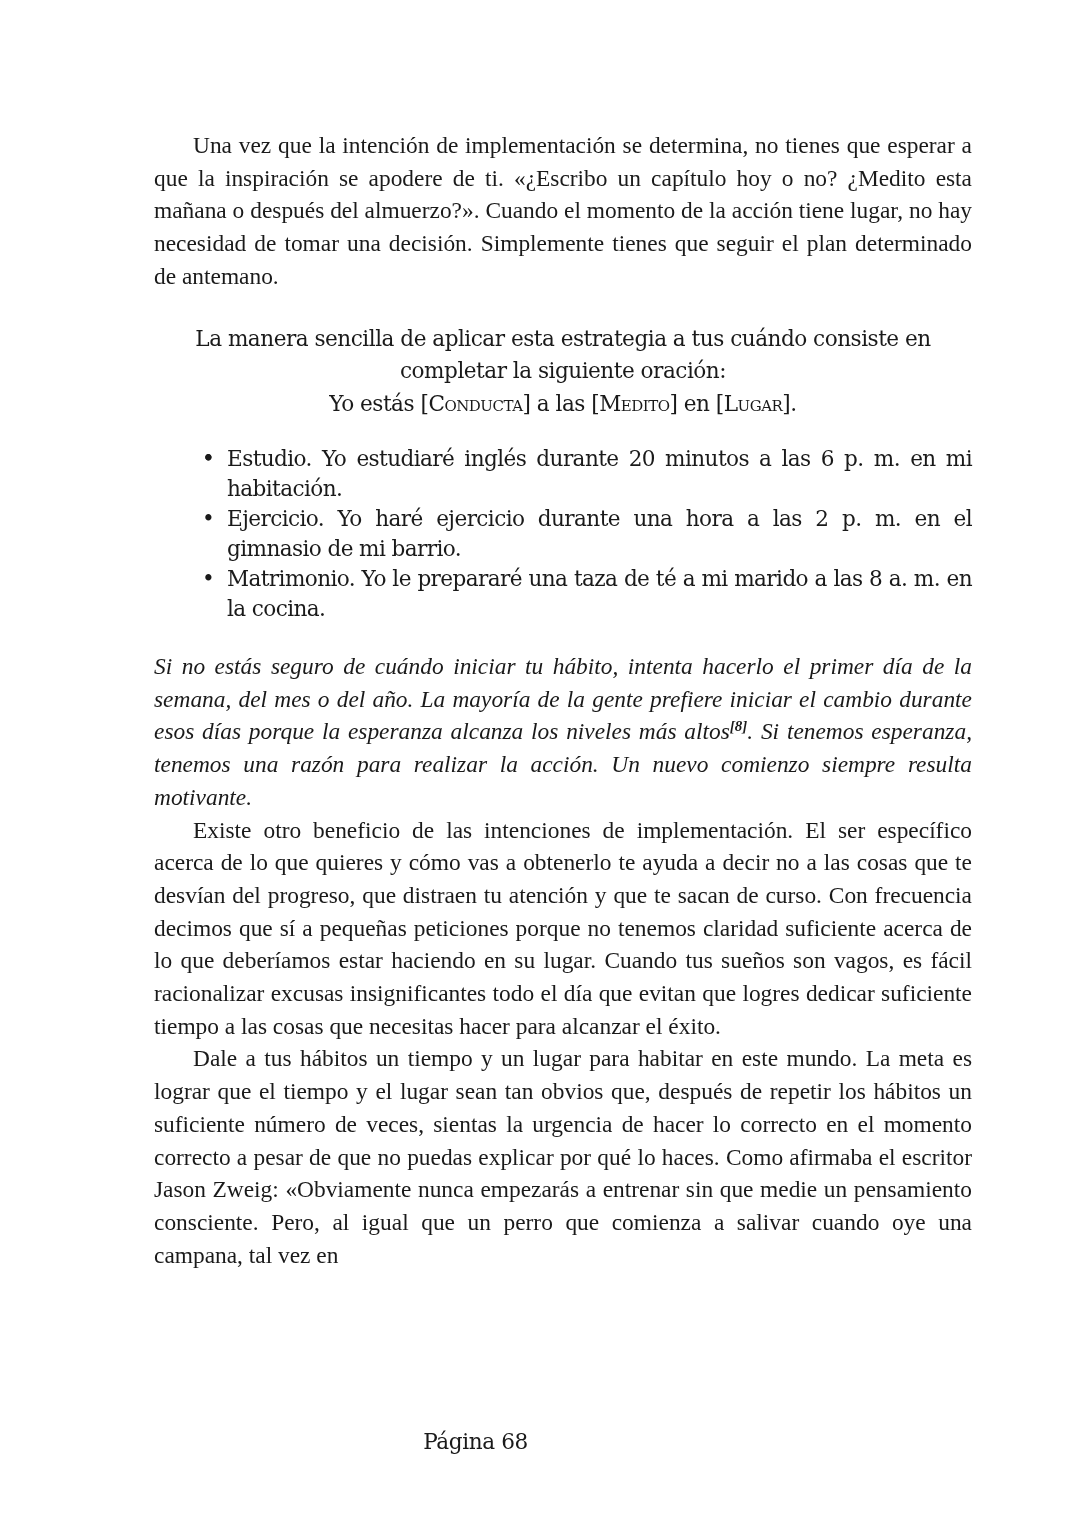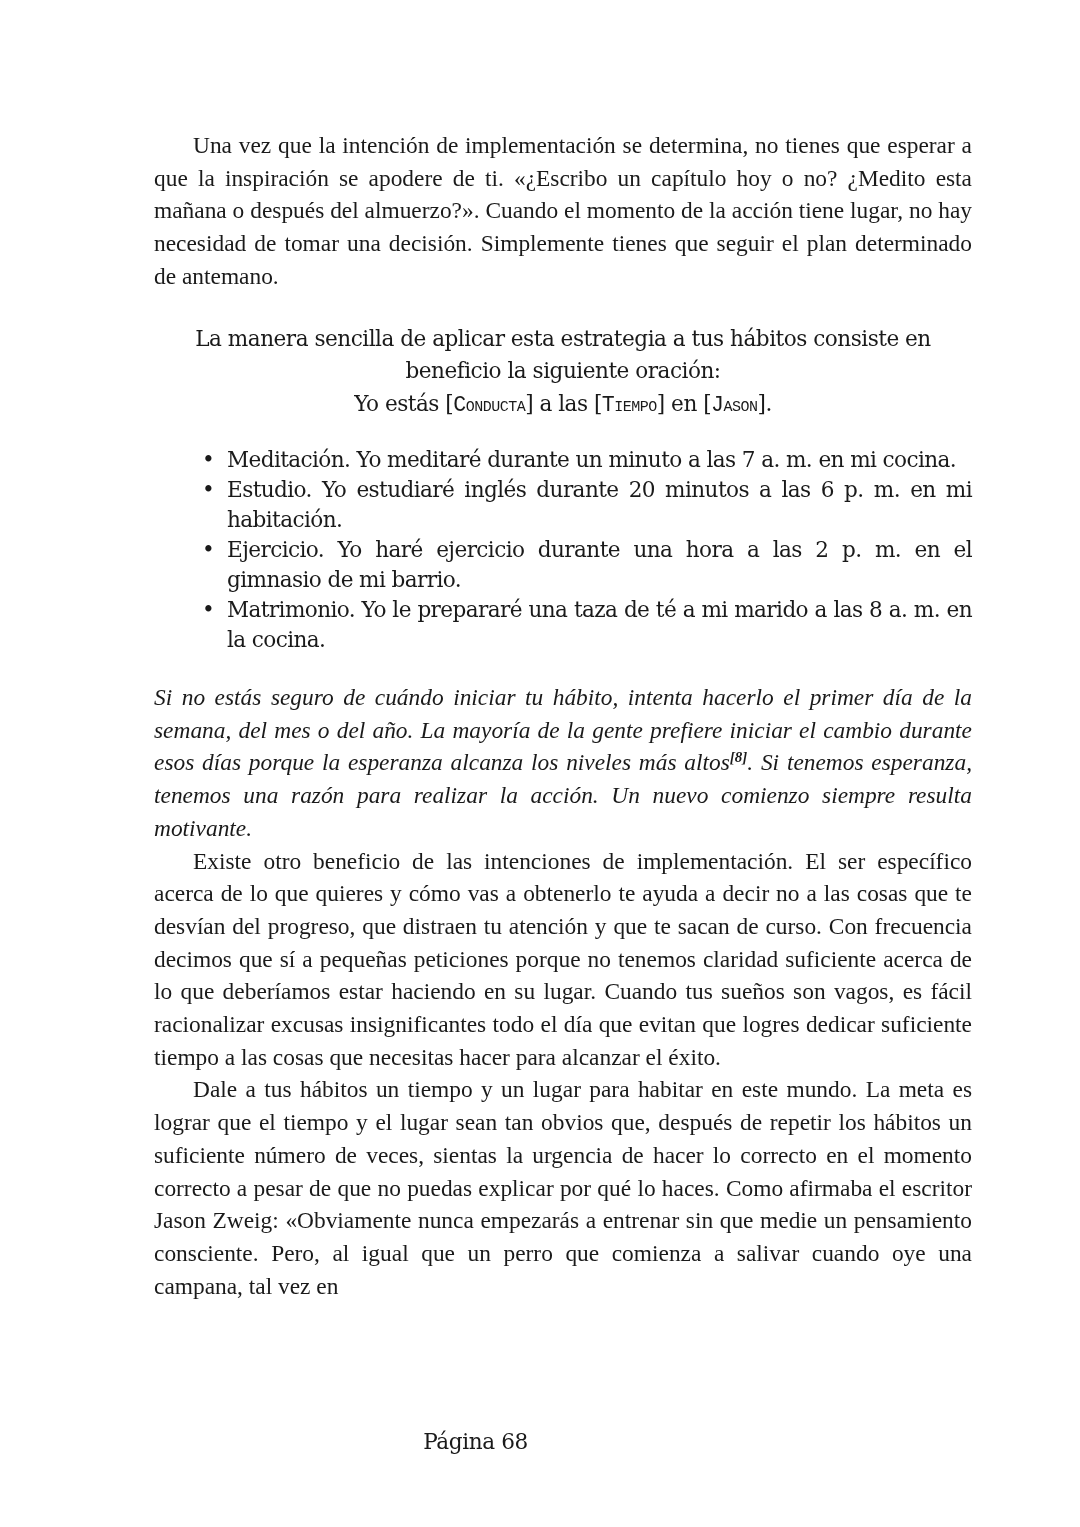--- a/index.html
+++ b/index.html
@@ -34,21 +34,20 @@
     .centered-block {
       font-family: "DejaVu Serif", serif;
       font-size: 21.6px;
       line-height: 32.5px;
       text-align: center;
       margin: 30px 0 0 0;
       letter-spacing: -0.5px;
     }
     .smallcaps {
       font-variant: small-caps;
-      font-family: Liberation Mono, monospace;
     }
     .bullets {
       list-style: none;
       margin: 24px 0 0 0;
       padding: 0 0 0 73px;
       font-family: "DejaVu Serif", serif;
       font-size: 21.6px;
       line-height: 30px;
       letter-spacing: -0.6px;
     }
@@ -84,28 +83,27 @@
     }
   </style>
 </head>
 <body>
 
 <div class="page">
 
   <p class="para indent">Una vez que la intención de implementación se determina, no tienes que esperar a que la inspiración se apodere de ti. «¿Escribo un capítulo hoy o no? ¿Medito esta mañana o después del almuerzo?». Cuando el momento de la acción tiene lugar, no hay necesidad de tomar una decisión. Simplemente tienes que seguir el plan determinado de antemano.</p>
 
   <div class="centered-block">
-    <div>La manera sencilla de aplicar esta estrategia a tus hábitos consiste en beneficio la siguiente oración:</div>
-    <div><span>Yo estás [</span><span class="smallcaps">Conducta</span><span>] a las [</span><span class="smallcaps">Tiempo</span><span>] en [</span><span class="smallcaps">Jason</span><span>].</span></div>
+    <div>La manera sencilla de aplicar esta estrategia a tus cuándo consiste en completar la siguiente oración:</div>
+    <div><span>Yo estás [</span><span class="smallcaps">Conducta</span><span>] a las [</span><span class="smallcaps">Medito</span><span>] en [</span><span class="smallcaps">Lugar</span><span>].</span></div>
   </div>
 
   <ul class="bullets">
     <li>
       <span class="bullet">•</span>
-      <span>Meditación. Yo meditaré durante un minuto a las 7 a. m. en mi cocina.</span>
     </li>
     <li>
       <span class="bullet">•</span>
       <span>Estudio. Yo estudiaré inglés durante 20 minutos a las 6 p. m. en mi habitación.</span>
     </li>
     <li>
       <span class="bullet">•</span>
       <span>Ejercicio. Yo haré ejercicio durante una hora a las 2 p. m. en el gimnasio de mi barrio.</span>
     </li>
     <li>

